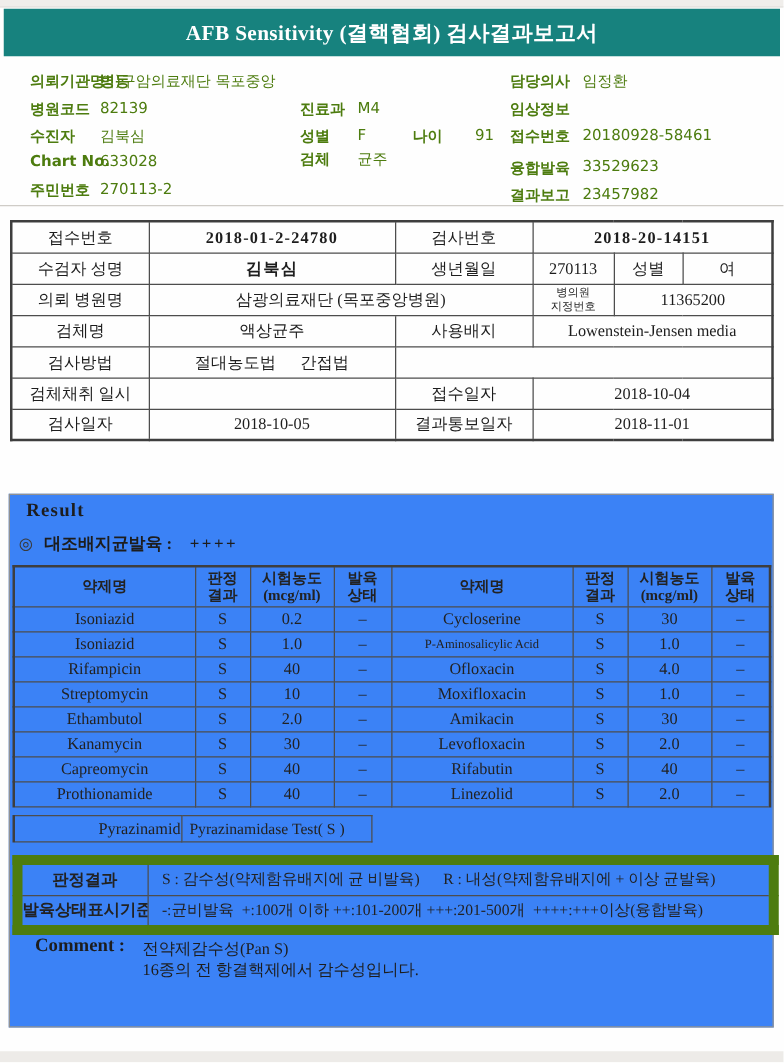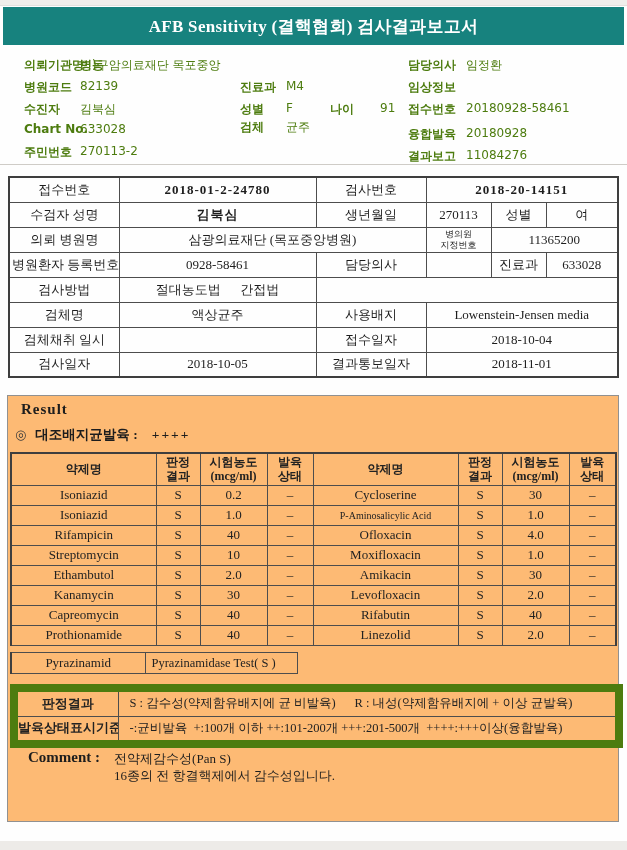--- a/index.html
+++ b/index.html
@@ -41,21 +41,21 @@
     border-collapse:collapse; table-layout:fixed; text-align:center;
     font-family:"Liberation Serif","DejaVu Serif",serif; font-size:13px; color:#1d1d1d;
     border:2px solid #3e3e3e;
   }
   .info-table td { border:1px solid #4d4d4d; height:25px; padding:0 2px; white-space:pre; overflow:hidden; }
   .info-table td.bold { font-weight:bold; letter-spacing:1px; }
   .info-table td.tiny { font-size:9px; line-height:1.2; white-space:pre-line; }
 
   
   .result-box { position:absolute; top:395px; left:7px; width:612px; height:427px;
-                border:1px solid #919191; background:#fdba74; }
+                border:1px solid #919191; background:#3b82f6; }
   .result-title { position:absolute; top:5px; left:13px;
     font-family:"Liberation Serif","DejaVu Serif",serif; font-weight:bold; font-size:15px; letter-spacing:1px; }
   .control-line { position:absolute; top:30px; left:7px; display:flex; align-items:center;
     font-family:"Liberation Serif","DejaVu Serif",serif; font-weight:bold; font-size:13.5px; }
   .control-line .glyph { font-size:13px; margin-right:9px; color:#3a3a3a; }
   .control-line .val { margin-left:14px; letter-spacing:2px; }
 
   .drug-table {
     position:absolute; top:56px; left:2px; width:605px;
     border-collapse:collapse; table-layout:fixed; text-align:center;
@@ -67,21 +67,21 @@
   .drug-table td { border:1px solid #4d4d4d; height:20px; padding:0 1px; overflow:hidden; }
   .drug-table td.small { font-size:10px; }
 
   .pyr-table {
     position:absolute; top:256px; left:2px;
     border-collapse:collapse; table-layout:fixed;
     font-family:"Liberation Serif","DejaVu Serif",serif; font-size:13px; color:#222;
     border-left:2px solid #3e3e3e;
   }
   .pyr-table td { border:1px solid #4d4d4d; height:21px; }
-  .pyr-table .pl { width:134px; text-align:center; }
+  .pyr-table .pl { width:134px; text-align:right; }
   .pyr-table .pv { width:152px; text-align:left; padding-left:6px; font-size:12.5px; white-space:pre; }
 
   .legend-table {
     position:absolute; top:288px; left:2px; width:605px;
     border-collapse:collapse; table-layout:fixed;
     font-family:Liberation Serif, serif; font-size:12.5px; color:#222;
     border:8px solid #4d7c0f;
   }
   .legend-table td { border:1px solid #4d4d4d; height:28px; white-space:pre; overflow:hidden; }
   .legend-table td.ll { text-align:center; font-weight:bold; font-size:13px; }
@@ -126,23 +126,23 @@
     <span class="b c1l r5">주민번호</span>
     <span class="c1v r5">270113-2</span>
 
     <span class="b c4l r1">담당의사</span>
     <span class="c4v r1">임정환</span>
     <span class="b c4l r2">임상정보</span>
     <span class="c4v r2"></span>
     <span class="b c4l r3">접수번호</span>
     <span class="c4v r3">20180928-58461</span>
     <span class="b c4l r4r">융합발육</span>
-    <span class="c4v r4r">20180928</span>
+    <span class="c4v r4r">33529623</span>
     <span class="b c4l r5r">결과보고</span>
-    <span class="c4v r5r">11084276</span>
+    <span class="c4v r5r">23457982</span>
   </div>
 
   <div class="sep"></div>
 
   <table class="info-table">
     <colgroup>
         <col style="width:110px">
         <col style="width:197px">
         <col style="width:110px">
         <col style="width:65px">
@@ -165,37 +165,29 @@
       <td>여</td>
     </tr>
     <tr>
       <td>의뢰 병원명</td>
       <td colspan="2">삼광의료재단 (목포중앙병원)</td>
       <td class="tiny">병의원
 지정번호</td>
       <td colspan="2">11365200</td>
     </tr>
     <tr>
-      <td>병원환자 등록번호</td>
-      <td>0928-58461</td>
-      <td>담당의사</td>
-      <td></td>
-      <td>진료과</td>
-      <td>633028</td>
-    </tr>
-    <tr>
-      <td>검사방법</td>
-      <td>절대농도법      간접법</td>
-      <td colspan="4"></td>
-    </tr>
-    <tr>
       <td>검체명</td>
       <td>액상균주</td>
       <td>사용배지</td>
       <td colspan="3">Lowenstein-Jensen media</td>
+    </tr>
+    <tr>
+      <td>검사방법</td>
+      <td>절대농도법      간접법</td>
+      <td colspan="4"></td>
     </tr>
     <tr>
       <td>검체채취 일시</td>
       <td></td>
       <td>접수일자</td>
       <td colspan="3">2018-10-04</td>
     </tr>
     <tr>
       <td>검사일자</td>
       <td>2018-10-05</td>

